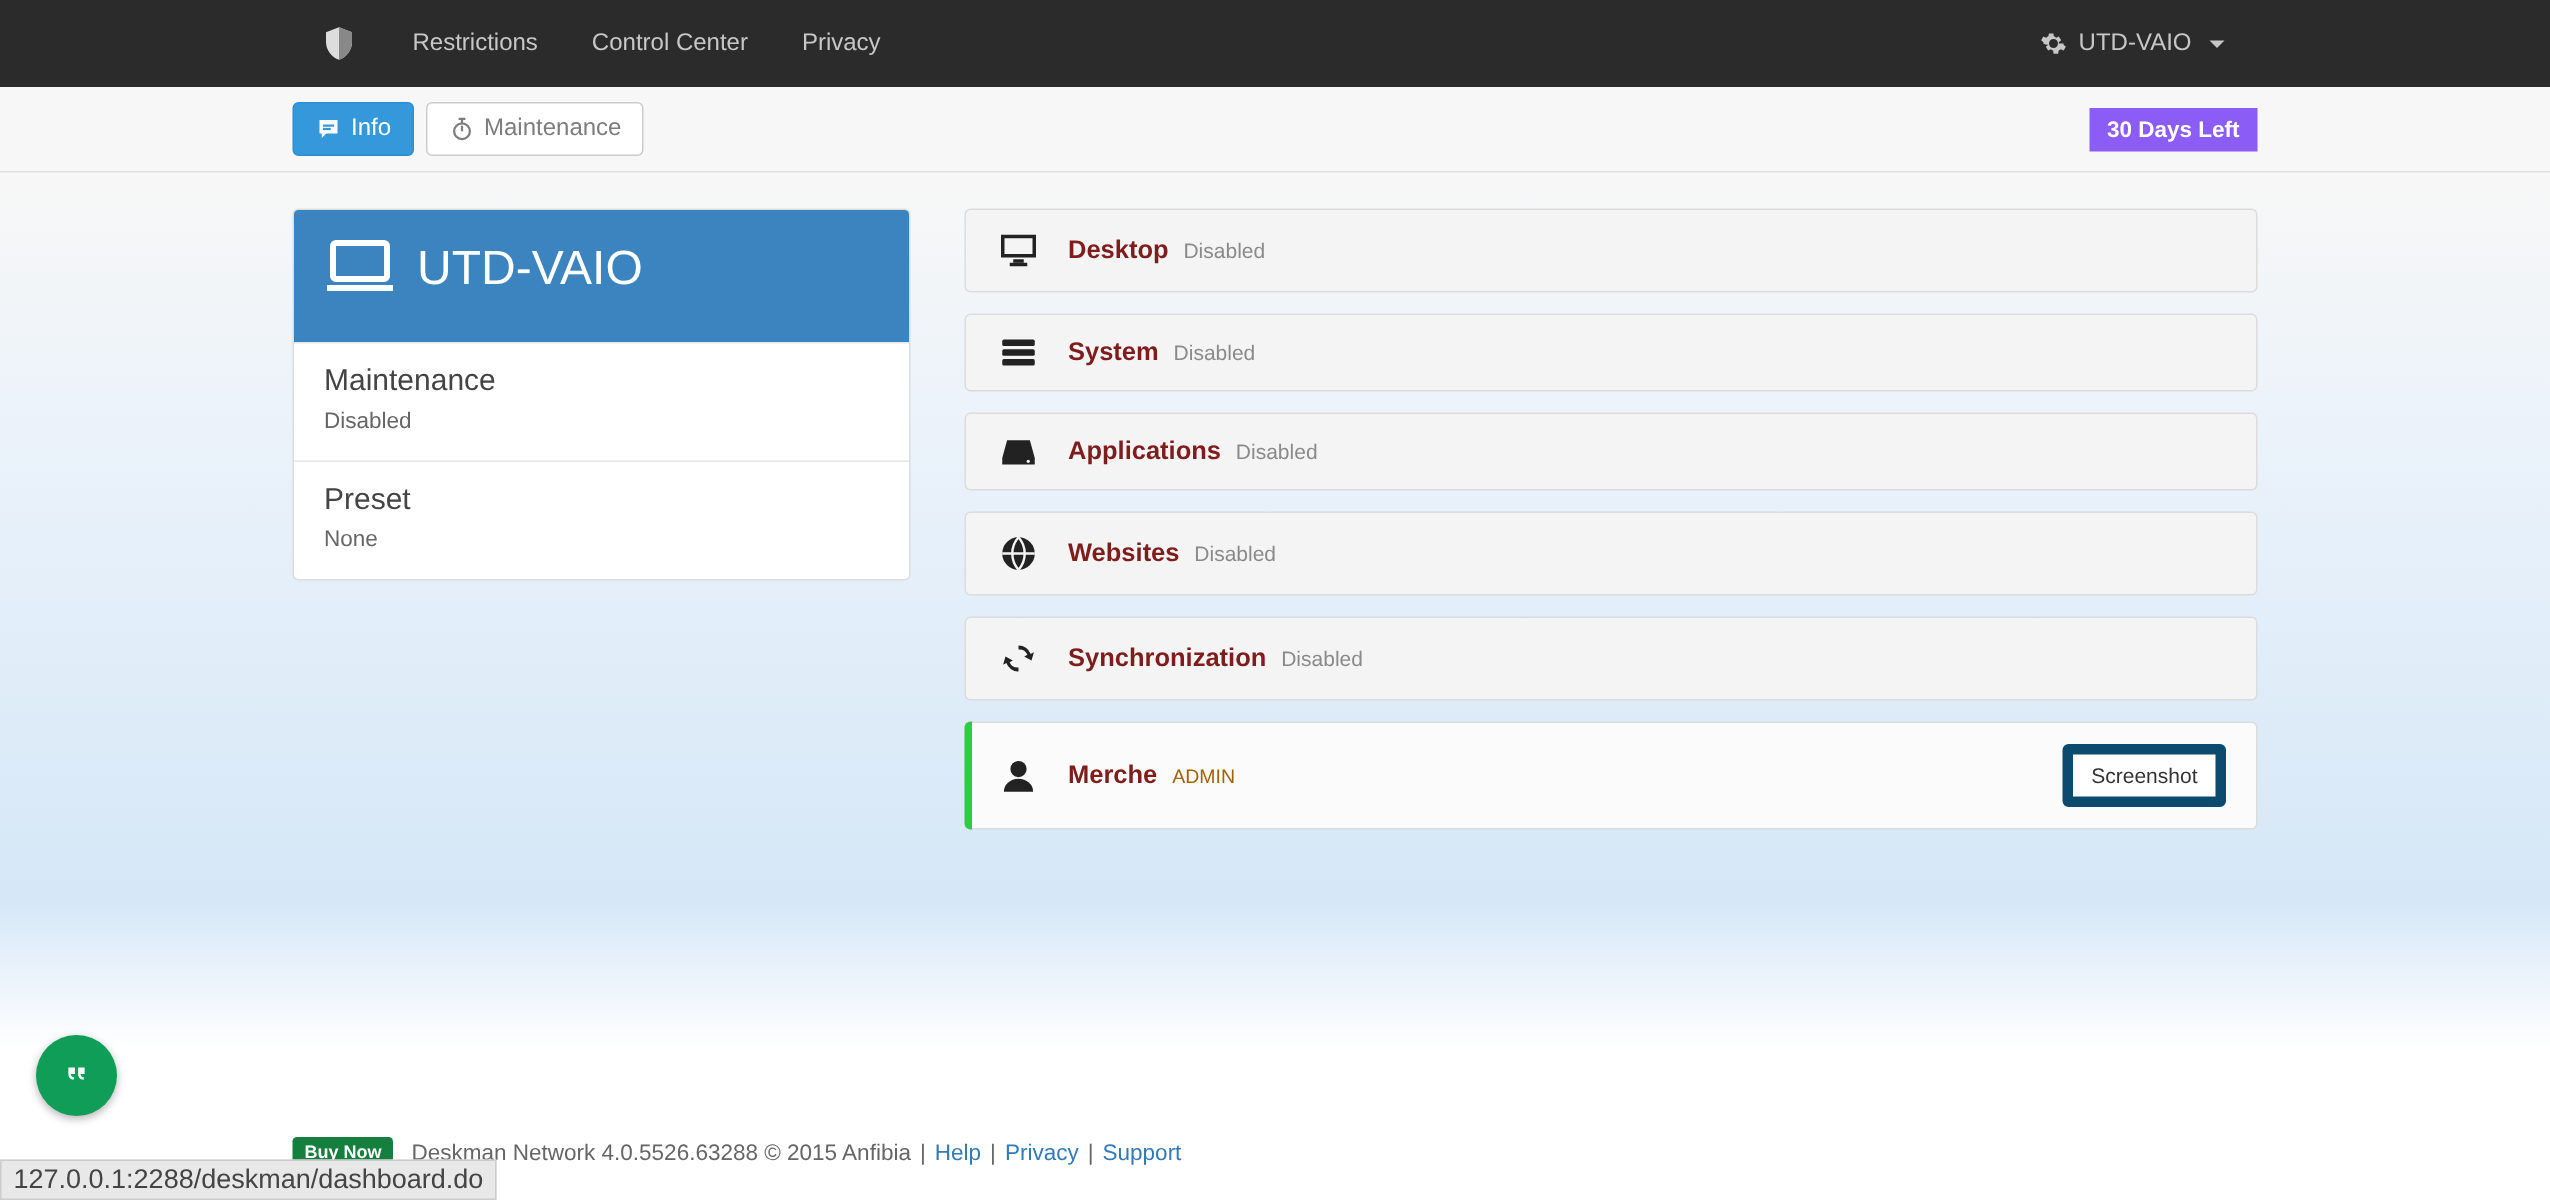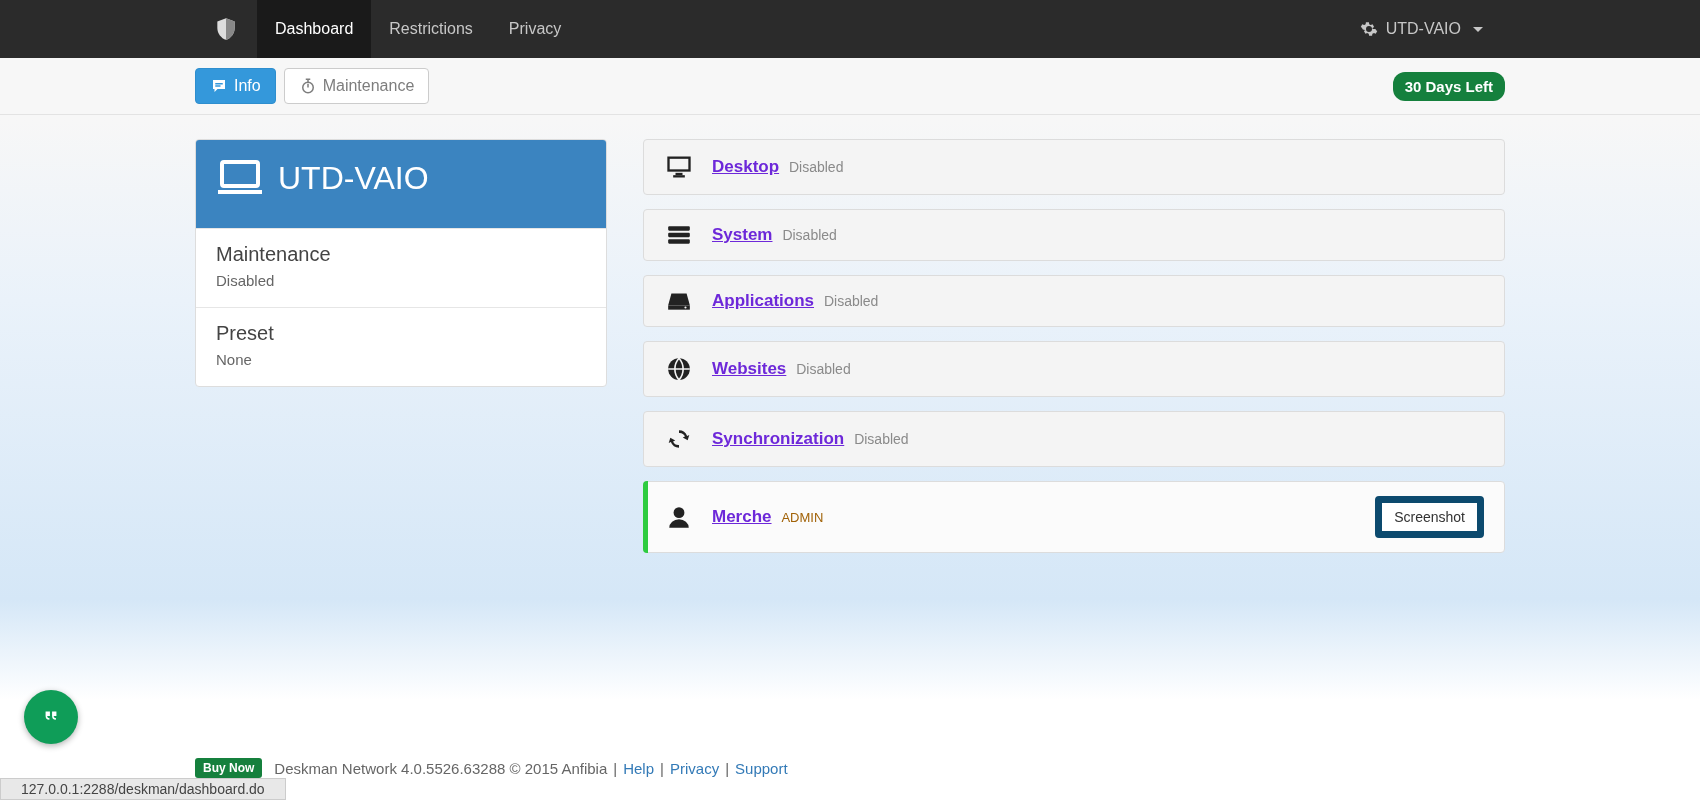--- a/index.html
+++ b/index.html
@@ -88,24 +88,24 @@
     border-color: #2e8ece;
   }
   .btn-default {
     background: #fff;
     color: #7d7d7d;
     border-color: #ccc;
     margin-left: 8px;
   }
   .badge-warning {
     margin-left: auto;
-    background: #15803d;
+    background: #8b5cf6;
     color: #fff;
     padding: 6px 12px;
-    border-radius: 12px;
+    border-radius: 0;
     font-size: 15px;
     font-weight: bold;
   }
   
   .container {
     width: 1310px;
     margin: 0 auto;
     padding-top: 24px;
     display: flex;
     gap: 36px;
@@ -176,22 +176,21 @@
   }
   .panel.green { background: #fbfbfb; }
   .panel-icon {
     width: 30px;
     display: flex;
     justify-content: center;
   }
   .panel-title {
     font-size: 17px;
     font-weight: bold;
-    color: #6d28d9;
-    text-decoration: underline;
+    color: #7f1d1d;
   }
   .panel-status {
     font-size: 14px;
     color: #8a8a8a;
     margin-left: 6px;
     font-weight: normal;
   }
   .panel-role {
     font-size: 13px;
     color: #a16207;
@@ -233,22 +232,22 @@
     border-radius: 3px;
     margin-right: 6px;
   }
   .footer a { color: #337ab7; text-decoration: none; cursor: pointer; }
   .status-bar {
     position: absolute;
     bottom: 0;
     left: 0;
     background: #e8e8e8;
     border: 1px solid #ccc;
-    padding: 2px 20px;
-    font-size: 14px;
+    padding: 2px 8px;
+    font-size: 18px;
     color: #444;
   }
   .fab {
     position: absolute;
     left: 24px;
     bottom: 56px;
     width: 54px;
     height: 54px;
     border-radius: 50%;
     background: #0f9d58;
@@ -264,22 +263,22 @@
 <body>
 
 <div class="navbar">
   <div class="navbar-inner">
     <div class="brand">
       <svg width="26" height="26" viewBox="0 0 24 24">
         <path d="M12 2 L20 5 V11 C20 16 16.5 20.5 12 22 C7.5 20.5 4 16 4 11 V5 Z" fill="#ddd"></path>
         <path d="M12 2 L20 5 V11 C20 16 16.5 20.5 12 22 Z" fill="#888"></path>
       </svg>
     </div>
-    <div class="nav-item active">Dashboard</div>
     <div class="nav-item">Restrictions</div>
+    <div class="nav-item">Control Center</div>
     <div class="nav-item">Privacy</div>
     <div class="nav-spacer"></div>
     <div class="nav-user">
       <svg width="18" height="18" viewBox="0 0 24 24">
         <path fill="#c7c7c7" d="M12 8a4 4 0 1 0 0 8 4 4 0 0 0 0-8zm9 4a7 7 0 0 1-.1 1.2l2.1 1.6-2 3.4-2.5-1a7 7 0 0 1-2 1.2l-.4 2.6h-4l-.4-2.6a7 7 0 0 1-2-1.2l-2.5 1-2-3.4 2.1-1.6A7 7 0 0 1 3 12c0-.4 0-.8.1-1.2L1 9.2l2-3.4 2.5 1a7 7 0 0 1 2-1.2L7.9 3h4l.4 2.6a7 7 0 0 1 2 1.2l2.5-1 2 3.4-2.1 1.6c.1.4.1.8.1 1.2z"></path>
       </svg>
       <span>UTD-VAIO</span>
       <span class="caret"></span>
     </div>
   </div>

